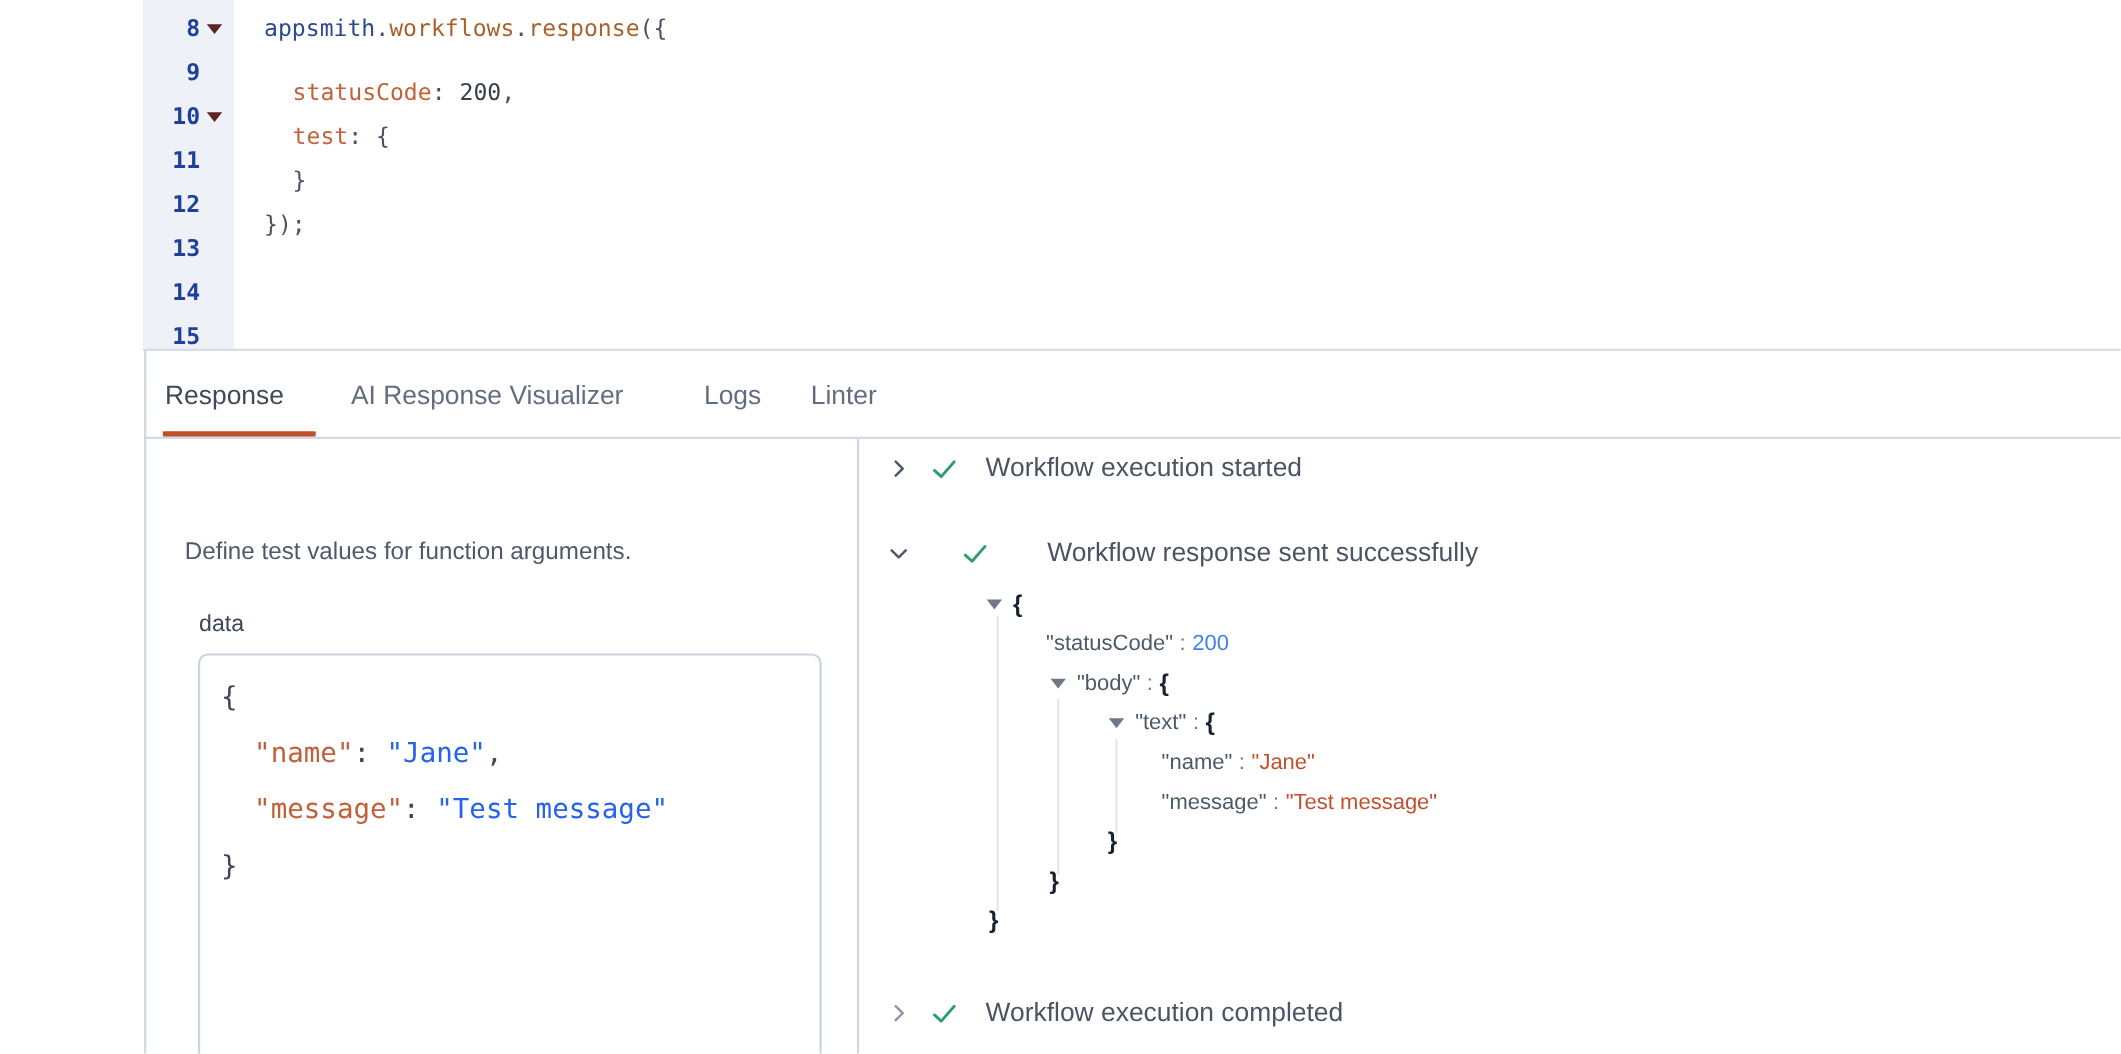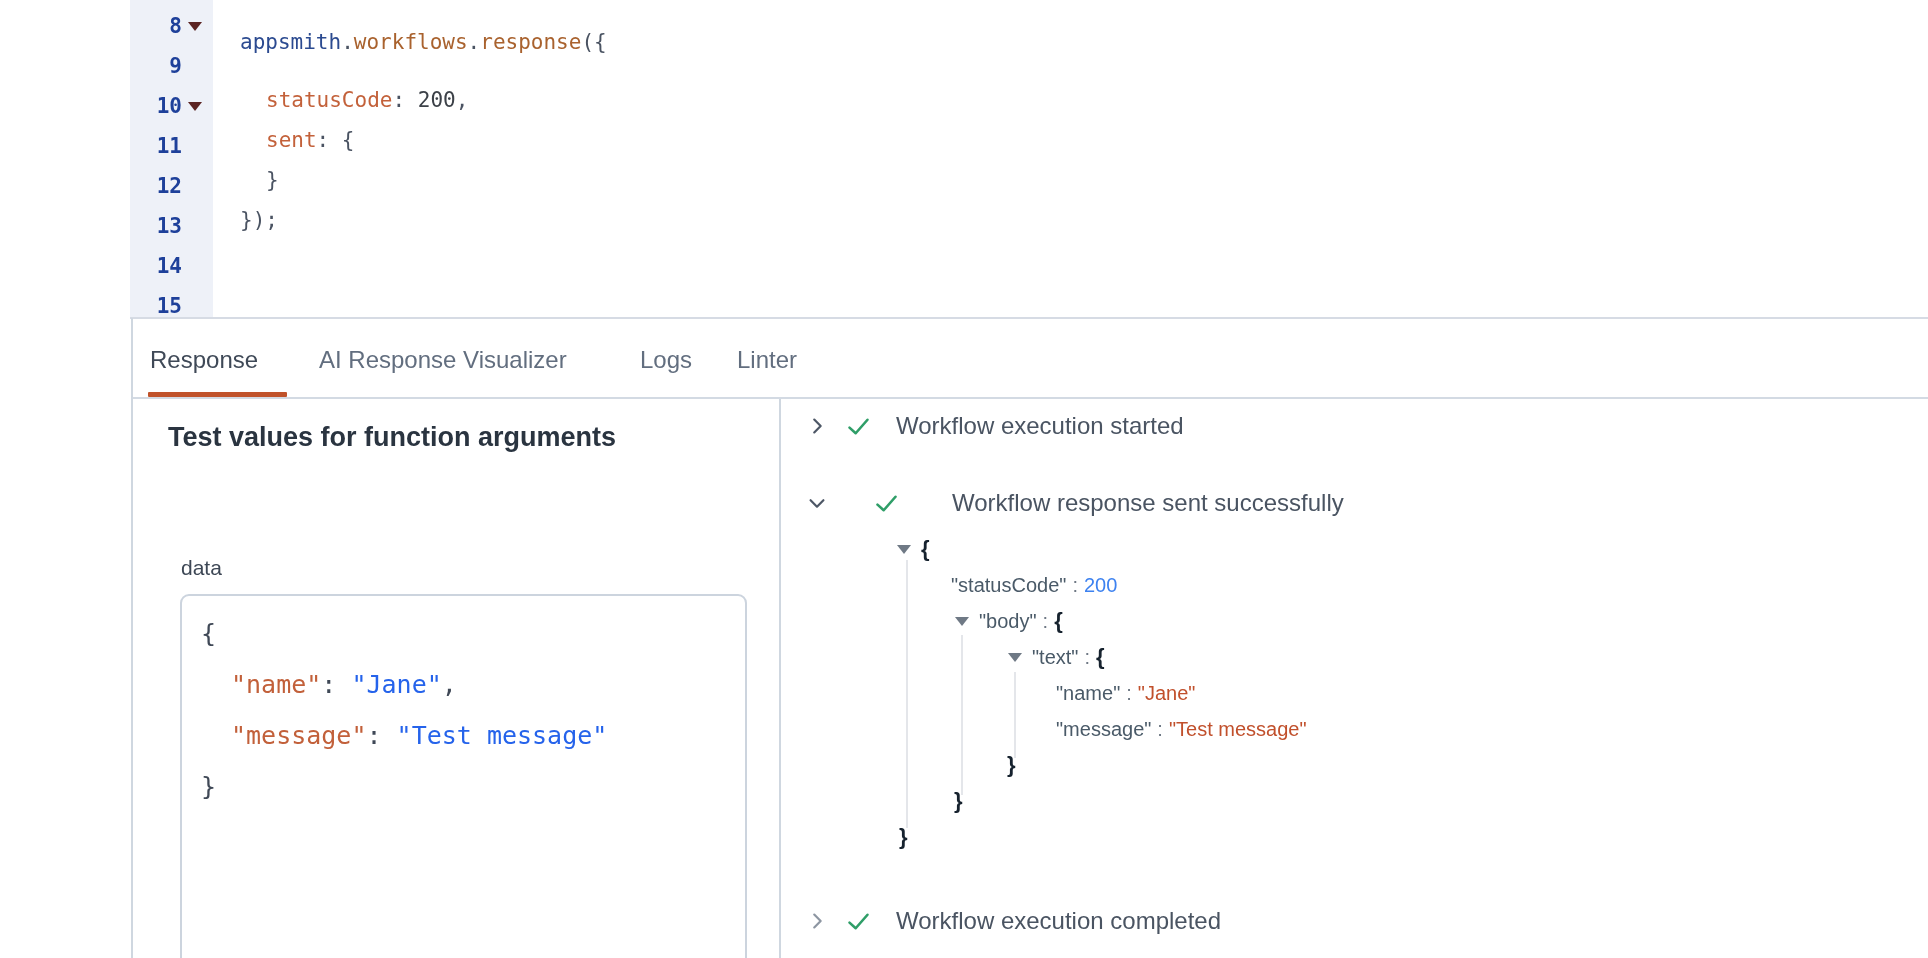--- a/index.html
+++ b/index.html
@@ -8,21 +8,21 @@
 
   
   #editor-gutter{position:absolute;left:130px;top:0;width:83px;height:317px;
                  background:#eef1f8;padding-top:6px;box-sizing:border-box;overflow:hidden;}
   .gutter-row{height:40px;display:flex;align-items:center;}
   .line-number{width:52px;text-align:right;font-family:"DejaVu Sans Mono","Liberation Mono",monospace;
                font-size:21px;font-weight:700;color:#1e409a;}
   .fold-slot{width:31px;display:flex;align-items:center;padding-left:6px;box-sizing:border-box;}
   .fold-arrow{width:0;height:0;border-left:7px solid transparent;border-right:7px solid transparent;
               border-top:9px solid #5c2422;display:inline-block;}
-  #editor-code{position:absolute;left:213px;top:16px;right:0;height:235px;padding:6px 0 0 27px;
+  #editor-code{position:absolute;left:213px;top:0;right:0;height:235px;padding:6px 0 0 27px;
                box-sizing:border-box;overflow:hidden;font-family:"DejaVu Sans Mono","Liberation Mono",monospace;
                font-size:21px;font-weight:500;}
   .code-row{height:40px;line-height:40px;white-space:pre;}
   .tok-var{color:var(--c-code_object);}
   .tok-member{color:var(--c-code_member);}
   .tok-key{color:var(--c-code_key);}
   .tok-punct{color:#4a5362;}
   .tok-num{color:#3c4148;}
   .tok-local{color:var(--c-code_local);}
 
@@ -106,39 +106,39 @@
         <span class="fold-slot"></span>
       </div>
       <div class="gutter-row">
         <span class="line-number">15</span>
         <span class="fold-slot"></span>
       </div>
     </div>
   <div id="editor-code">
       <div class="code-row" style="padding-left: 0px;"><span class="tok-var">appsmith</span><span class="tok-punct">.</span><span class="tok-member">workflows</span><span class="tok-punct">.</span><span class="tok-member">response</span><span class="tok-punct">({</span></div>
       <div class="code-row" style="padding-left: 26px; margin-top: 18px;"><span class="tok-key">statusCode</span><span class="tok-punct">: </span><span class="tok-num">200</span><span class="tok-punct">,</span></div>
-      <div class="code-row" style="padding-left: 26px;"><span class="tok-key">sent</span><span class="tok-punct">: {</span></div>
+      <div class="code-row" style="padding-left: 26px;"><span class="tok-key">test</span><span class="tok-punct">: {</span></div>
       <div class="code-row" style="padding-left: 26px;"><span class="tok-punct">}</span></div>
       <div class="code-row" style="padding-left: 0px;"><span class="tok-punct">});</span></div>
       <div class="code-row" style="padding-left: 0px;"></div>
       <div class="code-row" style="padding-left: 0px;"></div>
     </div>
   <div class="hdivider" style="left:130px;top:317px;height:2px;right:0;"></div>
 
   <div class="tab active" style="left:150px;">Response</div>
   <div class="tab" style="left:319px;">AI Response Visualizer</div>
   <div class="tab" style="left:640px;">Logs</div>
   <div class="tab" style="left:737px;">Linter</div>
   <div id="active-tab-indicator"></div>
   <div class="hdivider" style="left:131px;top:397px;height:2px;right:0;background:#d3dae3;"></div>
 
   <div class="vdivider" style="left:131px;top:318px;width:2px;height:640px;"></div>
   <div class="vdivider" style="left:779px;top:399px;width:2px;height:559px;"></div>
 
-  <div id="args-heading">Test values for function arguments</div>
+  <div id="args-subtitle">Define test values for function arguments.</div>
   <div id="data-field-label">data</div>
   <div id="data-field-box">
       <div class="ta-row" style="padding-left: 0px;"><span class="ta-brace">{</span></div>
       <div class="ta-row" style="padding-left: 30px;"><span class="ta-key">"name"</span><span class="ta-punct">: </span><span class="ta-str">"Jane"</span><span class="ta-punct">,</span></div>
       <div class="ta-row" style="padding-left: 30px;"><span class="ta-key">"message"</span><span class="ta-punct">: </span><span class="ta-str">"Test message"</span></div>
       <div class="ta-row" style="padding-left: 0px;"><span class="ta-brace">}</span></div>
     </div>
 
   <div id="events">
       <div class="event-row" style="top: 411px;">

